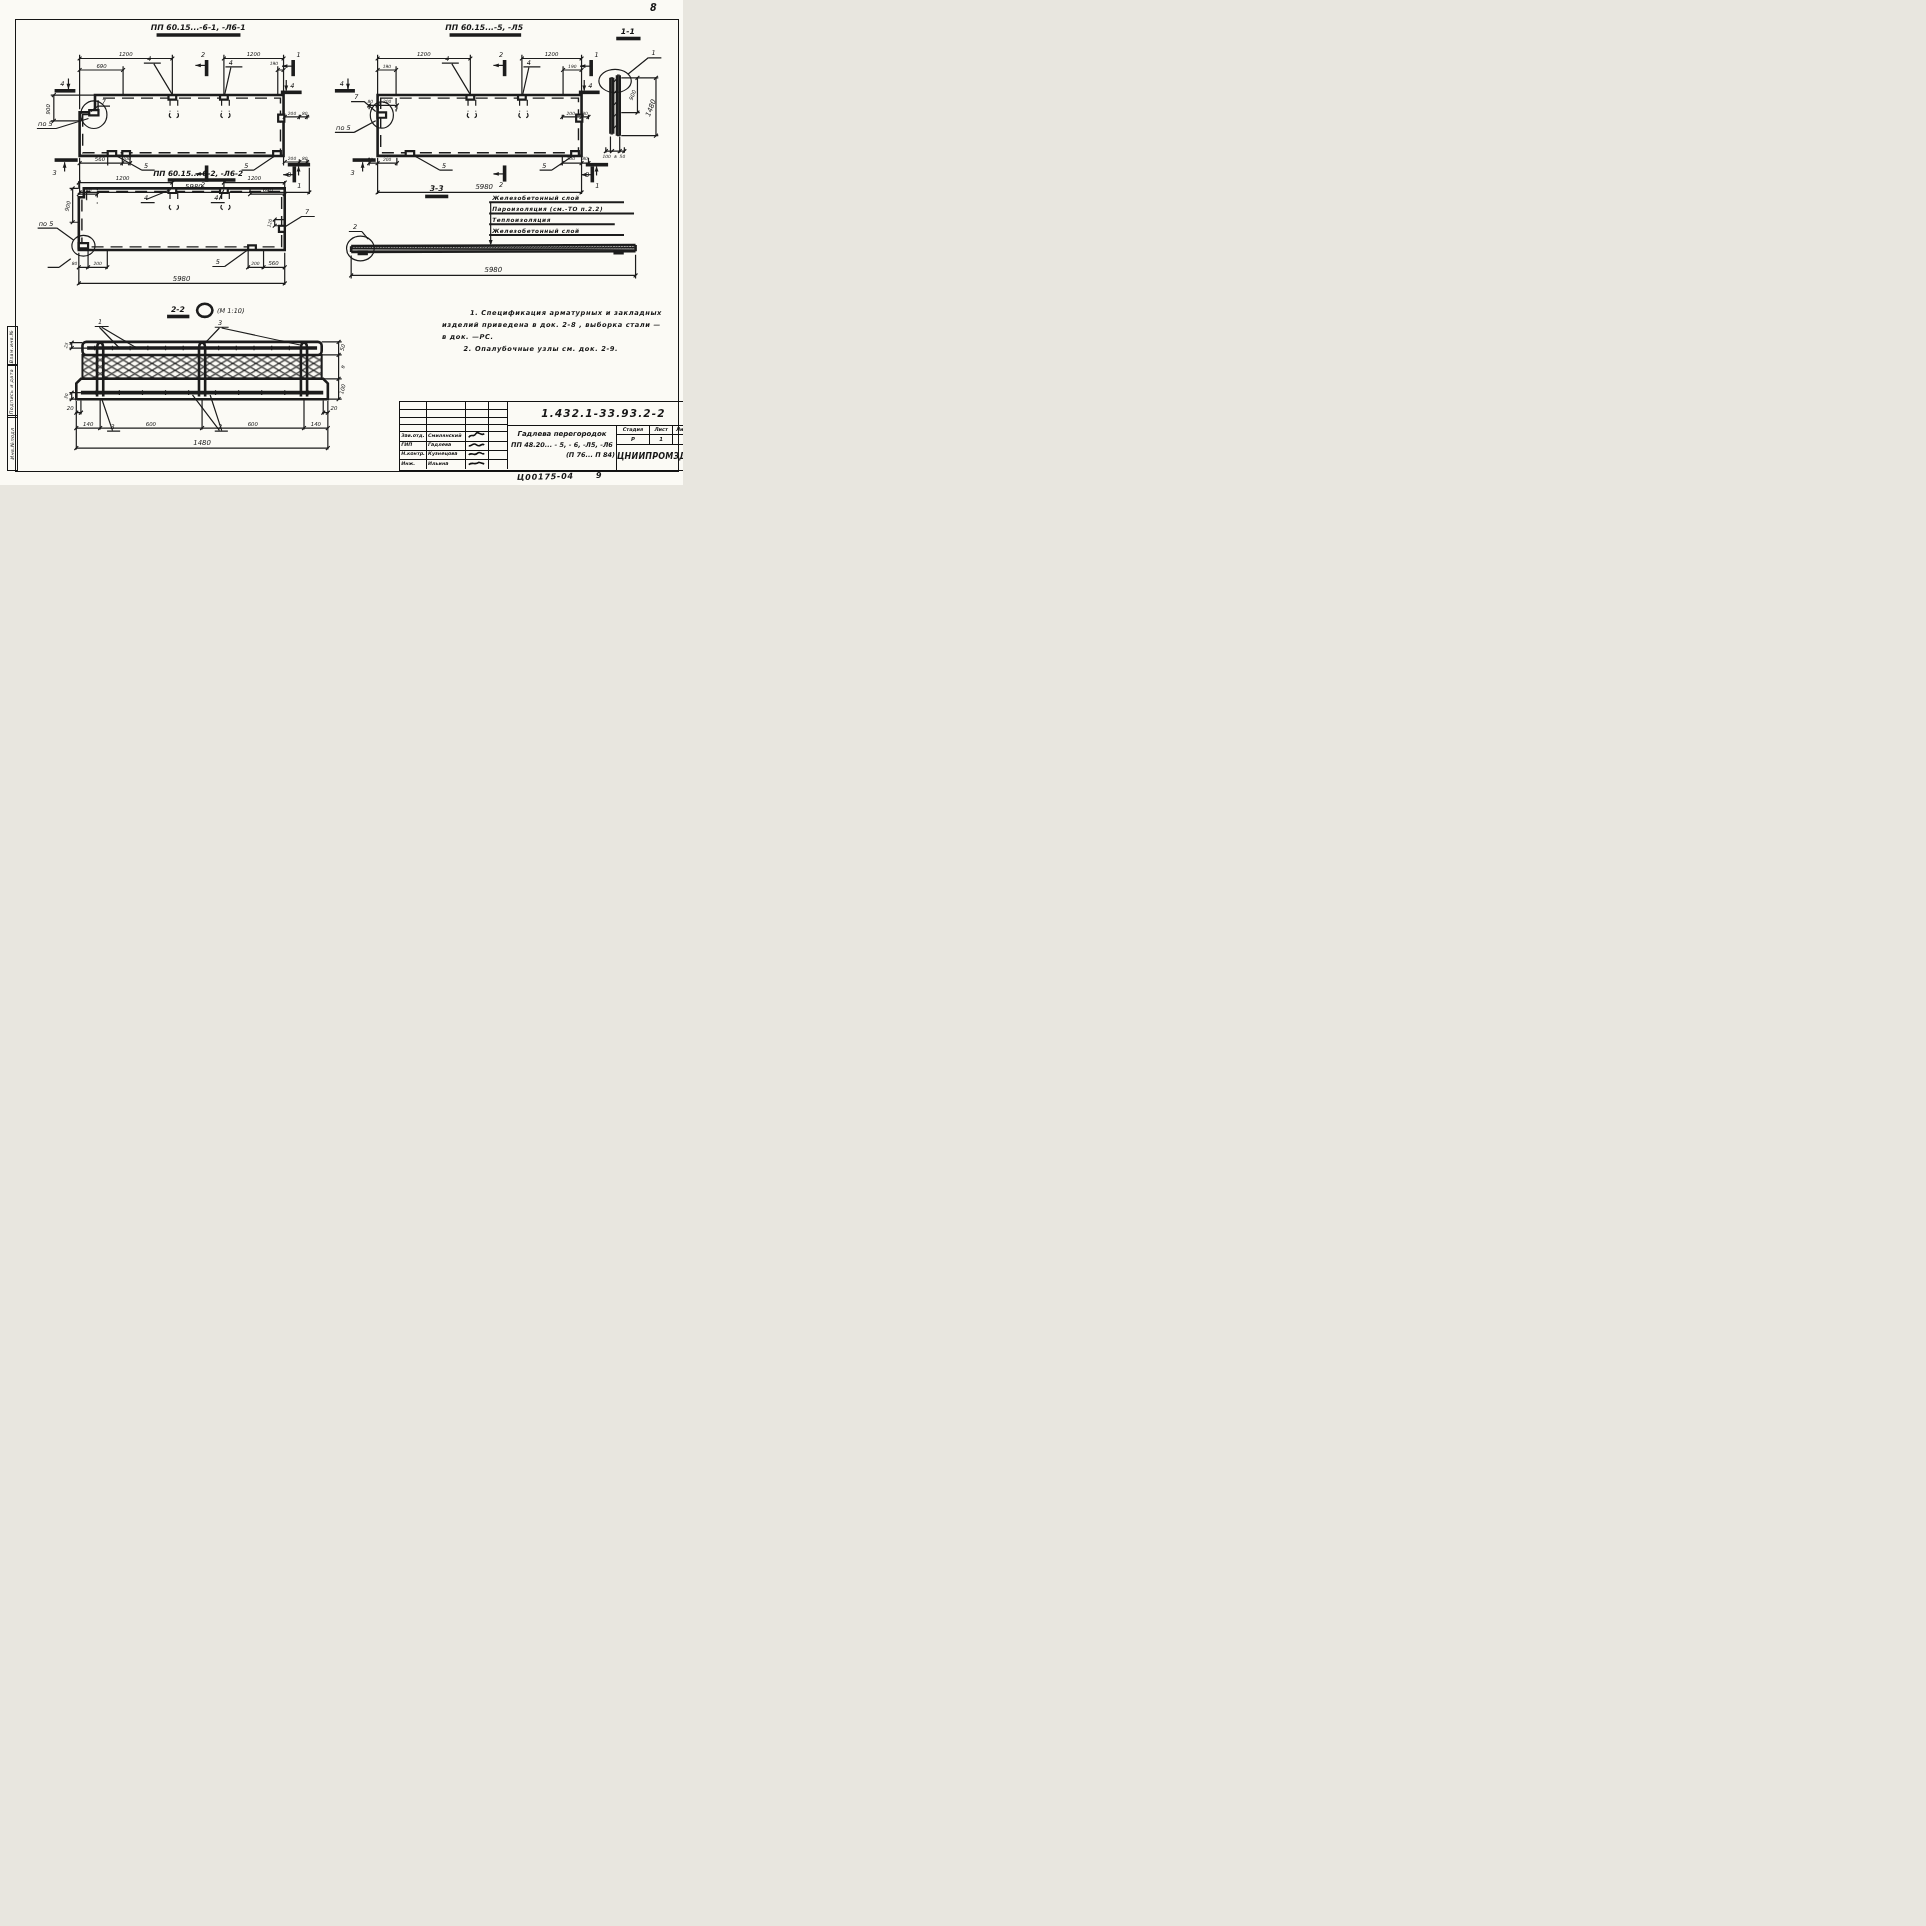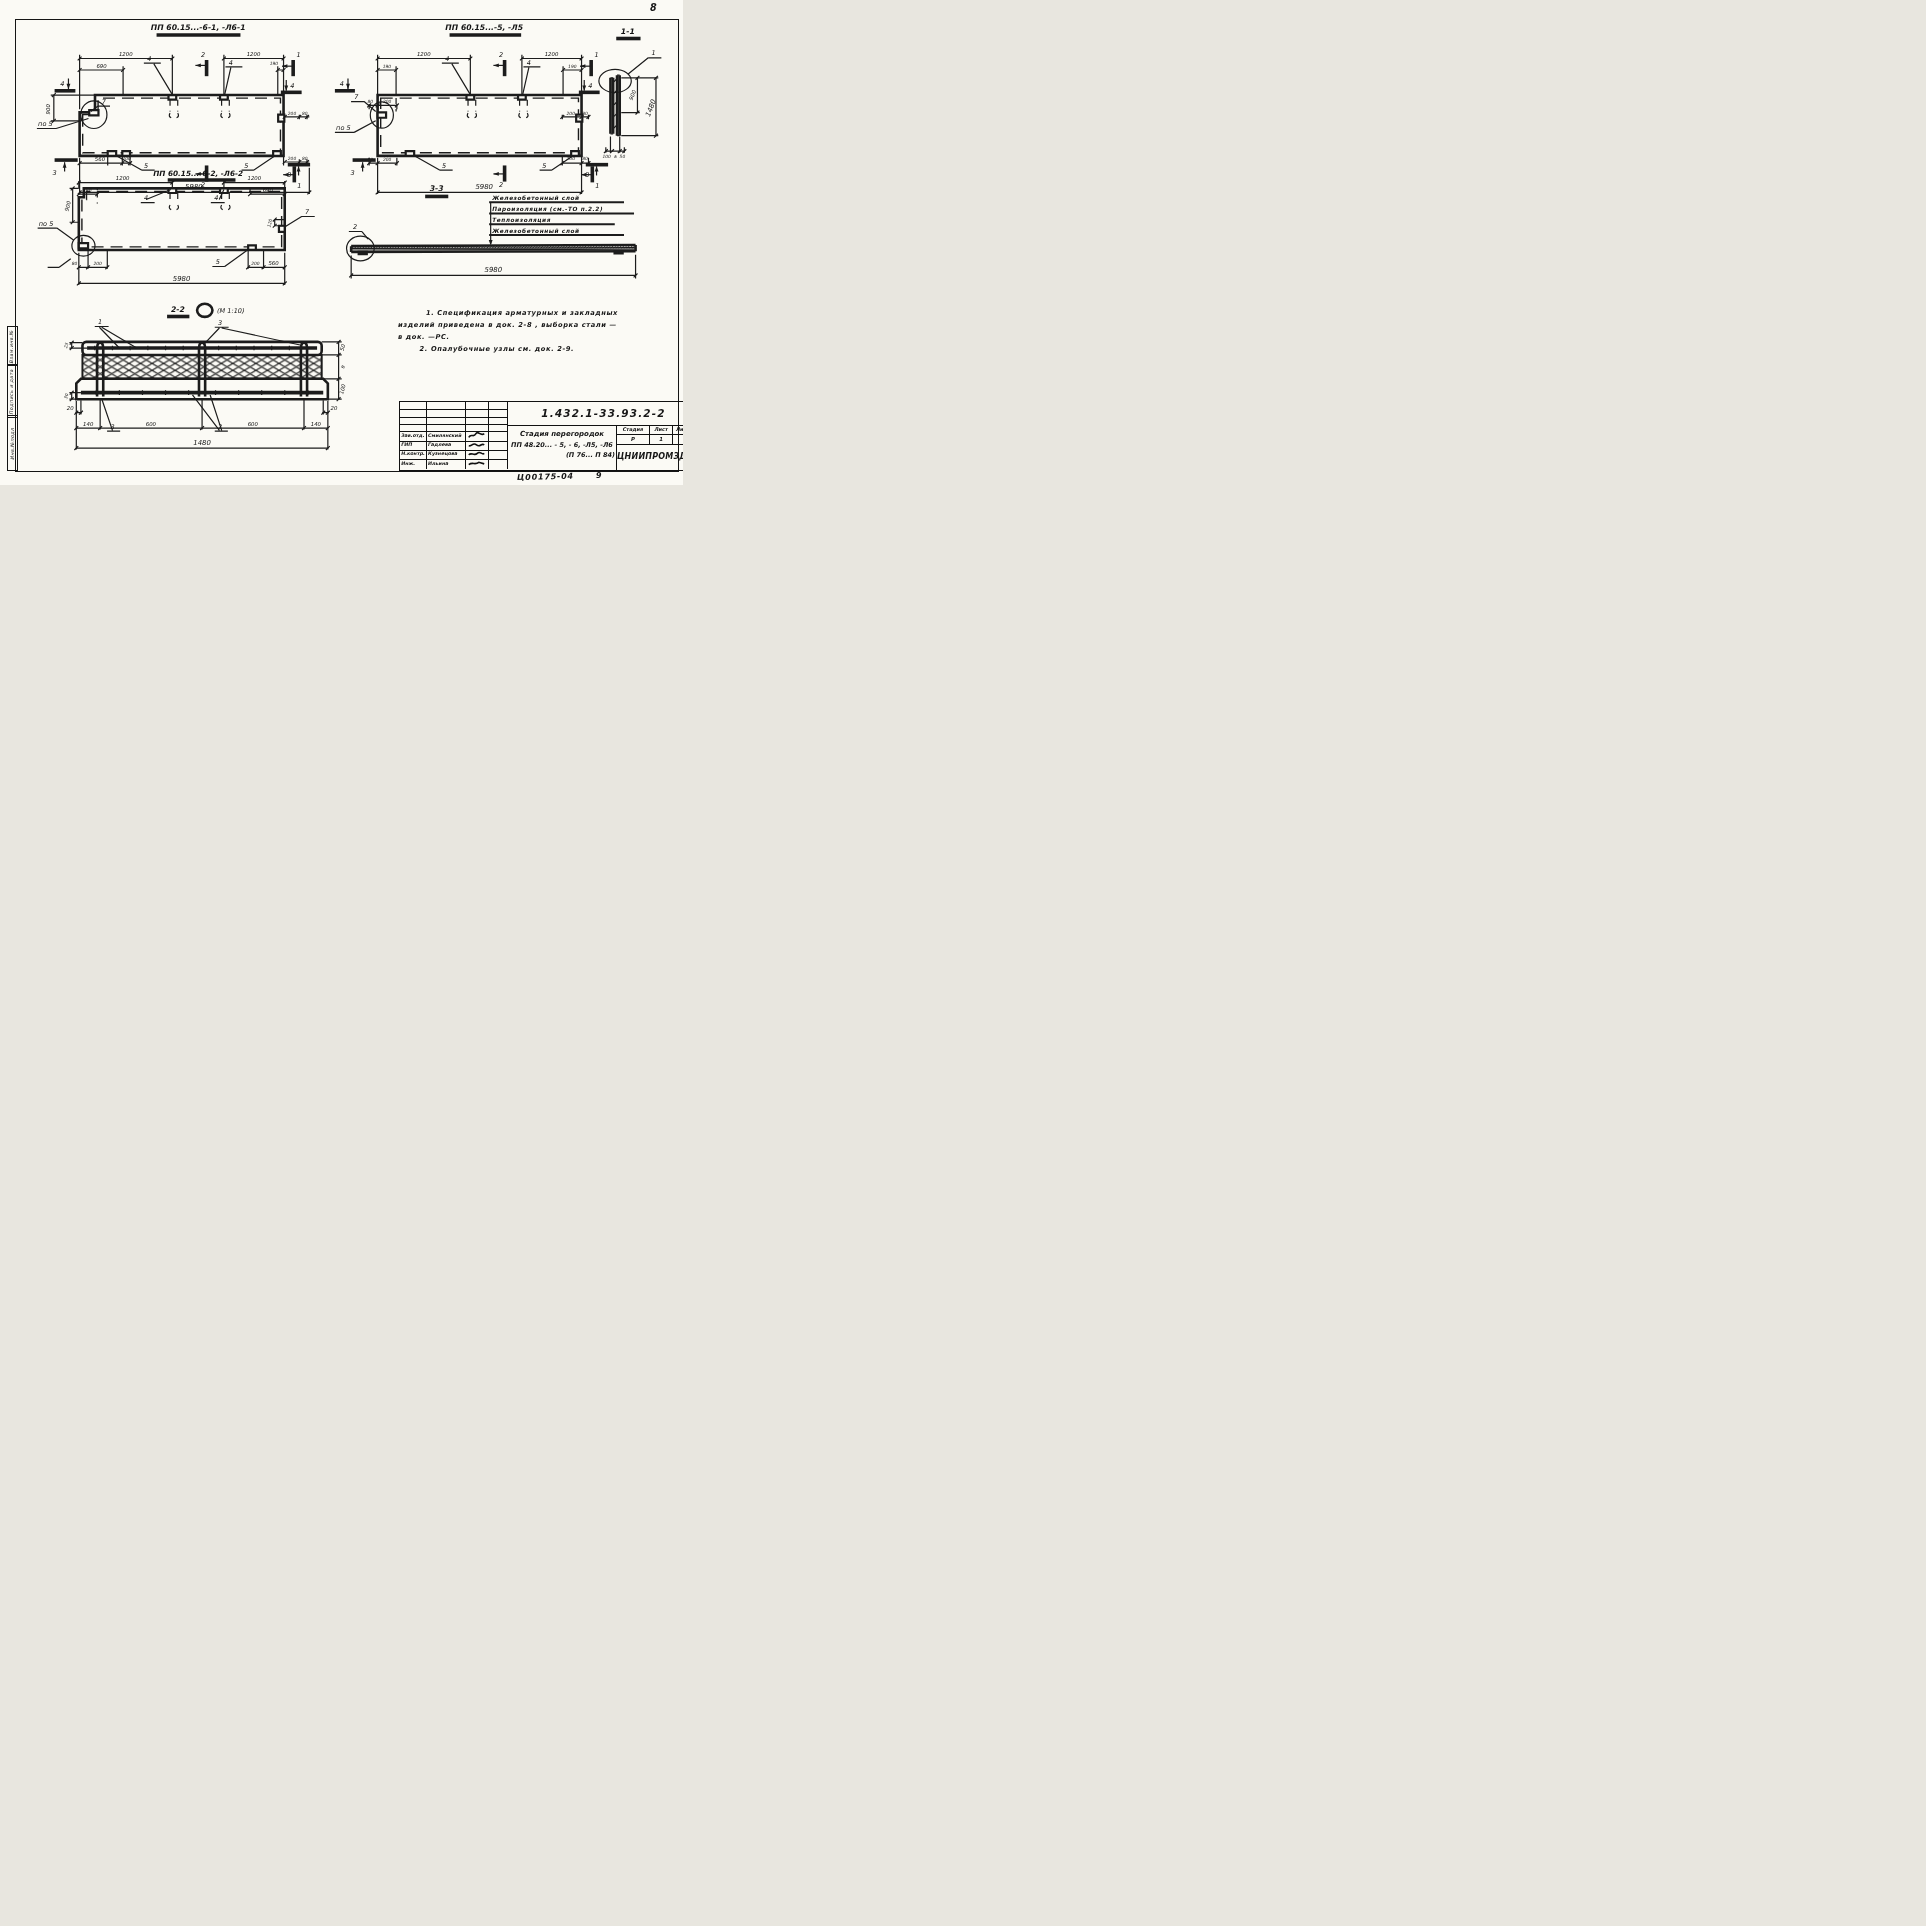--- a/index.html
+++ b/index.html
@@ -20,21 +20,21 @@
   text{fill:#141414;font-family:"DejaVu Sans",sans-serif;font-style:italic;}
   .dm{font-size:14px;}
   .dms{font-size:11.5px;}
   .dmb{font-size:18px;}
   .cl{font-size:17px;}
   .tt{font-size:20px;font-weight:bold;}
   .anch{text-anchor:middle;}
   .lay{font-size:15px;letter-spacing:1.5px;font-weight:bold;}
   #notes{position:absolute;left:398px;top:307px;width:257px;font-size:6.7px;font-style:italic;
          letter-spacing:0.6px;line-height:12px;font-weight:bold;}
-  #notes div{white-space:nowrap;}
+  #notes div{white-space:nowrap;margin-left:44px;}
   .ind1{text-indent:28px;} .ind2{text-indent:21.6px;}
   
   #stamp{position:absolute;left:378px;top:401px;width:301px;height:70px;border:1.2px solid #111;box-sizing:border-box;margin-left:21px;}
   .vl,.hl{position:absolute;background:#111;}
   .cell{position:absolute;font-style:italic;white-space:nowrap;}
   .sig svg{position:static;}
   #code{position:absolute;left:517px;top:472px;font-size:8px;font-style:italic;font-weight:bold;transform:rotate(-1.5deg);letter-spacing:0.8px;}
   #pgnum{position:absolute;left:650px;top:2.3px;font-size:9.6px;font-style:italic;font-weight:bold;}
 </style>
 </head>
@@ -472,21 +472,21 @@
         </svg></div>
     <div class="cell sig" style="left:68px;top:49px"><svg width="17" height="7" viewBox="0 0 44 18">
           <path d="M2,10 C8,2 16,14 24,6 S36,12 42,6" fill="none" stroke="#111" stroke-width="1.6"></path>
         </svg></div>
     <div class="cell sig" style="left:68px;top:58px"><svg width="17" height="7" viewBox="0 0 44 18">
           <path d="M2,12 C12,4 18,14 28,6 L42,10" fill="none" stroke="#111" stroke-width="1.6"></path>
         </svg></div>
 
     <div class="cell" style="left:108px;top:4.6px;width:191px;text-align:center;font-size:10.4px;font-weight:bold;letter-spacing:1.2px">1.432.1-33.93.2-2</div>
 
-    <div class="cell" style="left:109px;top:28px;width:106px;text-align:center;font-size:7px;font-weight:bold">Стадия    перегородок</div>
+    <div class="cell" style="left:109px;top:28px;width:106px;text-align:center;font-size:7px;font-weight:bold">Гадлева    перегородок</div>
     <div class="cell" style="left:109px;top:39px;width:106px;text-align:center;font-size:6.5px;font-weight:bold">ПП 48.20...  - 5,  - 6, -Л5, -Л6</div>
     <div class="cell" style="left:109px;top:49px;width:106px;text-align:right;font-size:6.5px;font-weight:bold">(П 76... П 84)</div>
 
     <div class="cell" style="left:217px;top:24px;width:32px;text-align:center;font-size:5px;font-weight:bold">Стадия</div>
     <div class="cell" style="left:250px;top:24px;width:22.3px;text-align:center;font-size:5px;font-weight:bold">Лист</div>
     <div class="cell" style="left:273px;top:24px;width:26px;text-align:center;font-size:5px;font-weight:bold">Листов</div>
     <div class="cell" style="left:217px;top:34px;width:32px;text-align:center;font-size:5.4px;font-weight:bold">Р</div>
     <div class="cell" style="left:250px;top:34px;width:22.3px;text-align:center;font-size:5.4px;font-weight:bold">1</div>
     <div class="cell" style="left:273px;top:34px;width:26px;text-align:center;font-size:5.4px;font-weight:bold">2</div>
 

